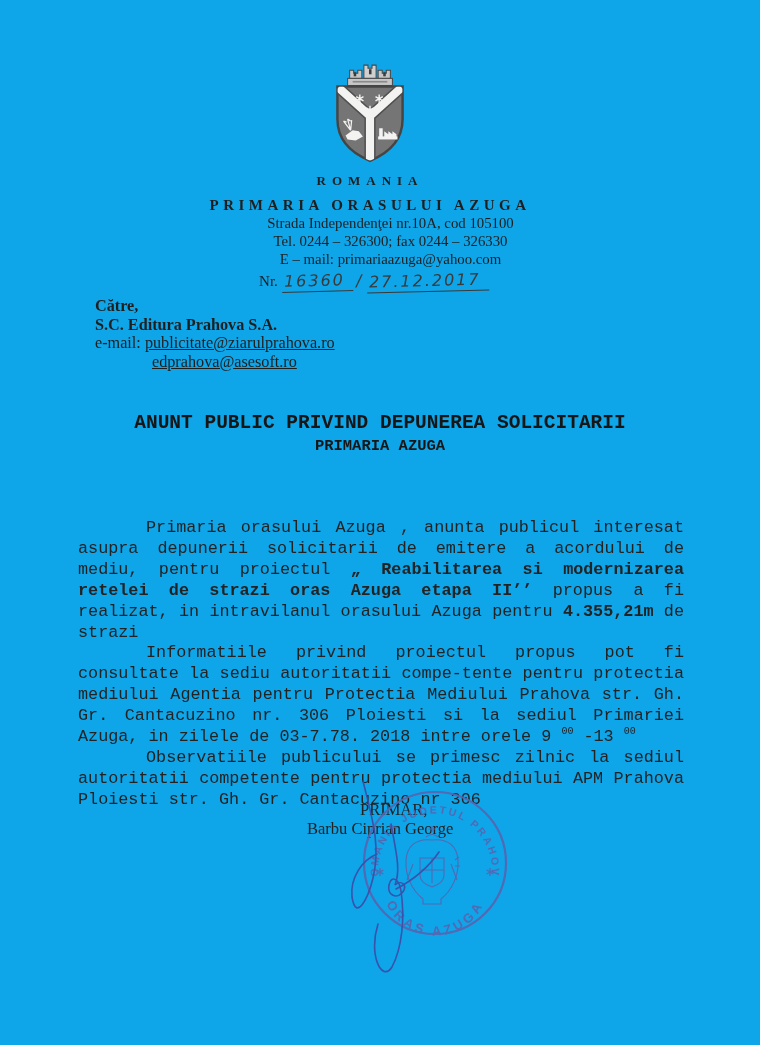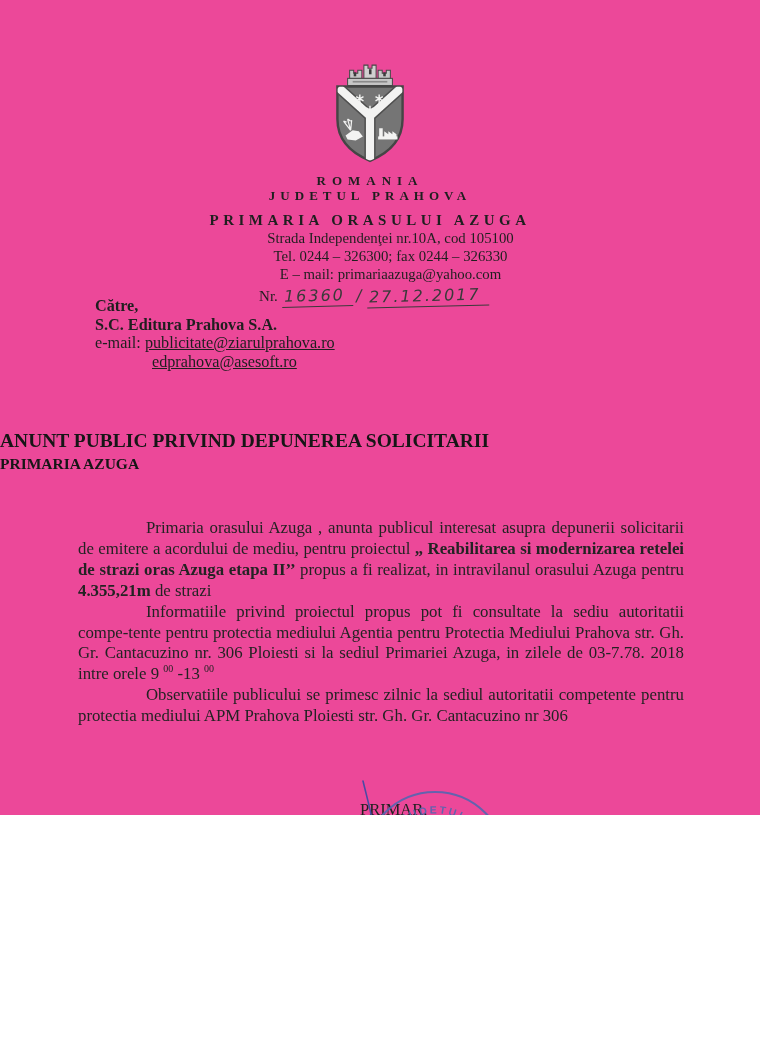--- a/index.html
+++ b/index.html
@@ -1,18 +1,18 @@
 <!DOCTYPE html>
 <html><head>
 <meta charset="utf-8">
 <style>
   html,body{margin:0;padding:0;}
   .page{
-    position:relative; width:760px; height:815px; overflow:hidden;
-    background:#ec4899; color:#1f1f1f;
+    position:relative; width:760px; height:1045px; overflow:hidden;
+    background:#0ea5e9; color:#1f1f1f;
     font-family:"Liberation Serif", serif;
   }
   
   .letterhead{position:absolute; top:58px; left:0; width:740px; text-align:center;}
   .crest{display:block; margin:0 auto 4px auto;}
   .lh1{font-weight:bold; font-size:13px; letter-spacing:6px; line-height:14px;}
   .lh2{font-weight:bold; font-size:13px; letter-spacing:5px; line-height:14px; margin-top:1px;}
   .lh3{font-weight:bold; font-size:15px; letter-spacing:4.5px; line-height:16px; margin-top:9px;}
   .lh-addr{font-size:14.8px; line-height:16.2px; margin-top:2px;margin-left:41px;}
   .reg-line{font-size:15px; margin-top:3px; transform:translateX(4px);}
@@ -21,25 +21,25 @@
     font-size:16px; letter-spacing:2px; color:#3a3a3a;
     display:inline-block; transform:rotate(-1.5deg);
   }
   .hand-u{border-bottom:1.5px solid #3a3a3a; padding:0 8px 1px 2px;}
   
   .recipient{position:absolute; top:297px; left:95px; font-size:16.2px; line-height:18.5px; text-align:left;}
   .rec-bold{font-weight:bold;}
   .rec-email a, .u{ text-decoration:underline; color:#1f1f1f;}
   .rec-email2{margin-left:57px;}
   
-  .doc-title{position:absolute; top:430px; left:0; width:760px; color:#161616;}
+  .doc-title{position:absolute; top:412px; left:0; width:760px; text-align:center; color:#161616;font-family:Liberation Mono, monospace;}
   .t-main{font-weight:bold; font-size:19.5px; line-height:22.5px;}
   .t-sub{font-weight:bold; font-size:15.5px; line-height:18px; margin-top:2px;}
   
-  .body-text{position:absolute; top:518px; left:78px; width:606px;}
+  .body-text{position:absolute; top:518px; left:78px; width:606px;font-family:Liberation Mono, monospace;}
   .para{
     margin:0; font-size:16.8px; line-height:20.9px;
     text-align:justify; text-indent:68px; color:#232323;
   }
   .para b{font-weight:bold;}
   .para sup{font-size:10px; vertical-align:super; line-height:0;}
   
   .sig-role{position:absolute; top:800px; left:360px; font-size:16.5px; color:#222;}
   .sig-name{position:absolute; top:819px; left:307px; font-size:16.5px; color:#222;}
   .stamp-svg{position:absolute; top:748px; left:320px; opacity:.92; pointer-events:none;}
@@ -92,21 +92,20 @@
       </g>
 
       <g fill="#f3f3f2">
         <path d="M59,78 v-9 h3.5 v9 z"></path>
         <path d="M64,78 v-6 l4,3 v-3 l4,3 v-3 l4,3 v3 z"></path>
         <rect x="58" y="77" width="19" height="3"></rect>
       </g>
     </svg>
 
     <div class="lh1">ROMANIA</div>
-    <div class="lh2">JUDETUL PRAHOVA</div>
     <div class="lh3">PRIMARIA ORASULUI AZUGA</div>
     <div class="lh-addr">Strada Independenţei nr.10A, cod 105100</div>
     <div class="lh-addr">Tel. 0244 – 326300; fax 0244 – 326330</div>
     <div class="lh-addr">E – mail: primariaazuga@yahoo.com</div>
 
     <div class="reg-line">
       <span>Nr.</span>
       <span class="hand hand-u">16360</span>
       <span class="hand">/</span>
       <span class="hand hand-u">27.12.2017</span>

